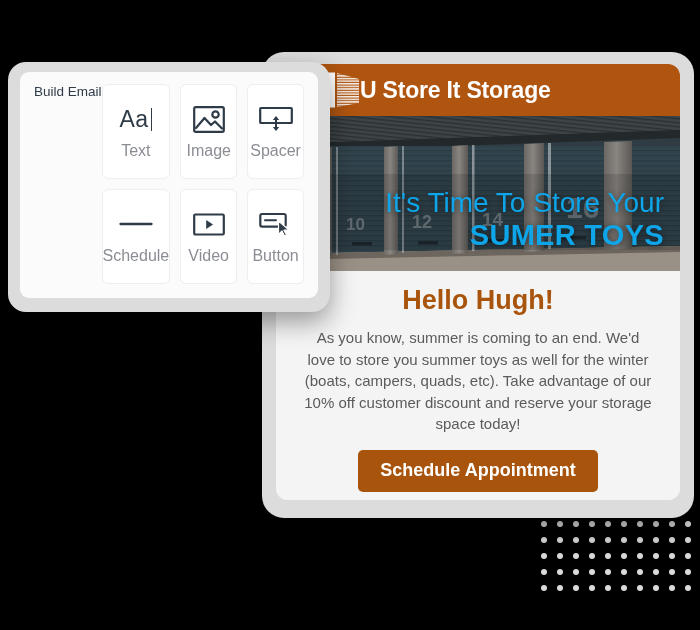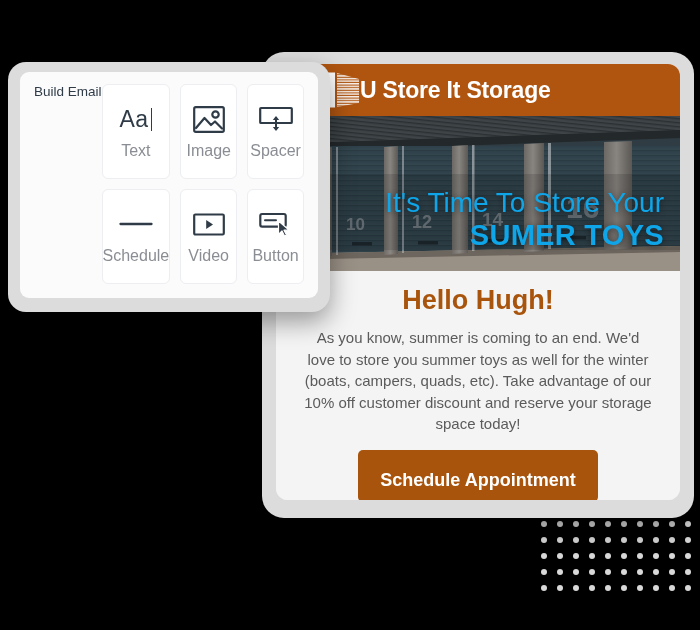--- a/index.html
+++ b/index.html
@@ -123,21 +123,21 @@
     font-size: 15px;
     line-height: 1.44;
     margin-bottom: 15px;
   }
   .cta-button {
     display: inline-block;
     background: #a8540c;
     color: #ffffff;
     font-size: 18px;
     font-weight: bold;
-    padding: 20px 22px 11px 22px;
+    padding: 10px 22px 11px 22px;
     border-radius: 5px;
     border: none;
     cursor: pointer;
     font-family: "Liberation Sans", sans-serif;
   }
 
   
   .builder-frame {
     position: absolute;
     left: 8px;

